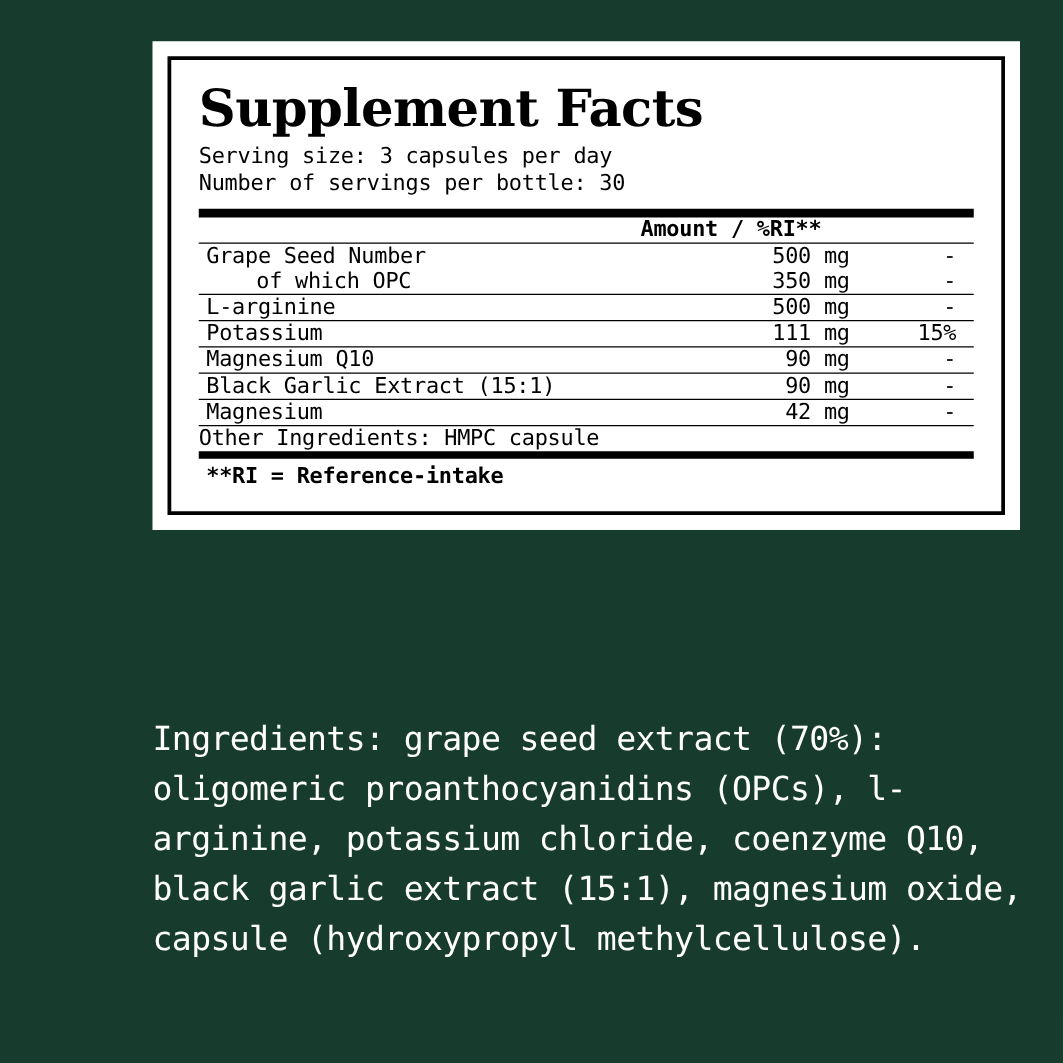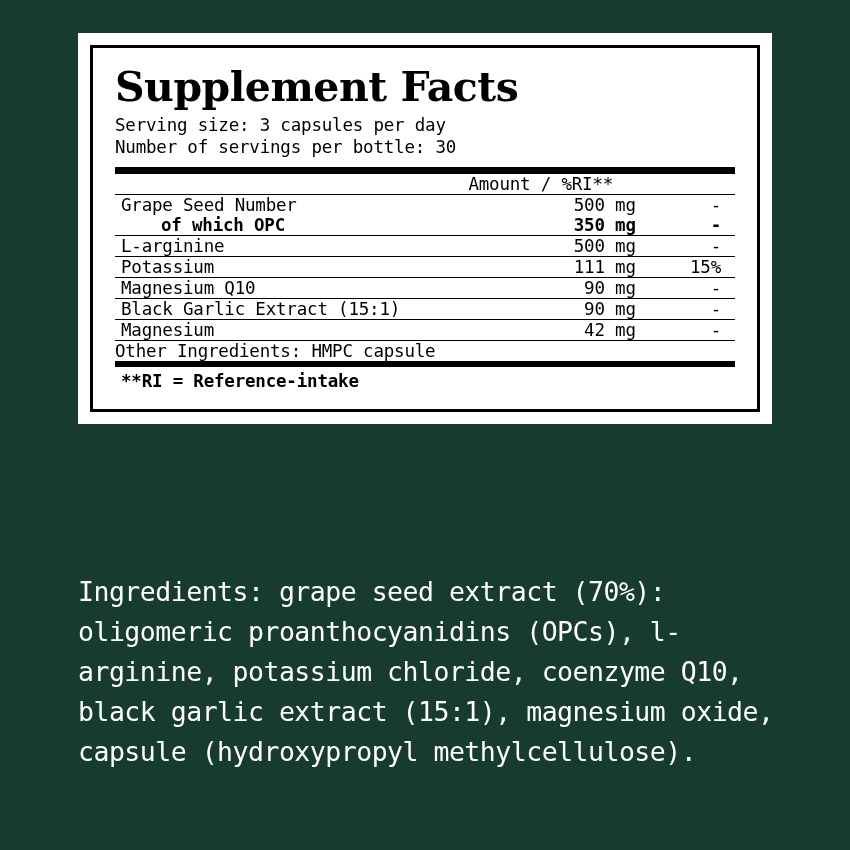--- a/index.html
+++ b/index.html
@@ -11,20 +11,21 @@
     height: 850px;
     background: #173b2c;
     font-family: "DejaVu Sans Mono", monospace;
     overflow: hidden;
   }
   .page {
     position: relative;
     width: 697px;
     height: 850px;
     box-sizing: border-box;
+    margin-left: 44px;
   }
 
   
   .panel {
     position: absolute;
     left: 78px;
     top: 33px;
     width: 694px;
     background: #ffffff;
     box-sizing: border-box;
@@ -60,40 +61,39 @@
     border-collapse: collapse;
     font-size: 17.5px;
     color: #000;
     letter-spacing: -0.2px;
   }
   table.sf-table td, table.sf-table th {
     padding: 0;
     vertical-align: bottom;
   }
   .head-row th {
-    font-weight: normal;
+    font-weight: bold;
     padding: 7px 0 7px 0;
     text-align: left;
   }
   .col-name { width: 57%; }
   .col-amt  { width: 27%; text-align: right; }
   .col-ri   { width: 16%; text-align: right; padding-right: 14px !important; }
 
   .head-amt {
     text-align: right;
     white-space: pre;
   }
 
   .item-row td {
     padding: 9px 0 9px 0;
     border-top: 1.5px solid #000;
   }
   .item-row.no-top td {
     border-top: none;
-    font-weight: bold;
   }
   .item-row td.col-name { padding-left: 6px; }
   .item-row td.col-amt { text-align: right; }
   .item-row td.col-ri { text-align: right; padding-right: 14px; }
   .sub td.col-name { padding-left: 46px; }
 
   .other-row td {
     padding: 10px 0 9px 6px;
     border-top: 1.5px solid #000;
     font-size: 17.5px;

